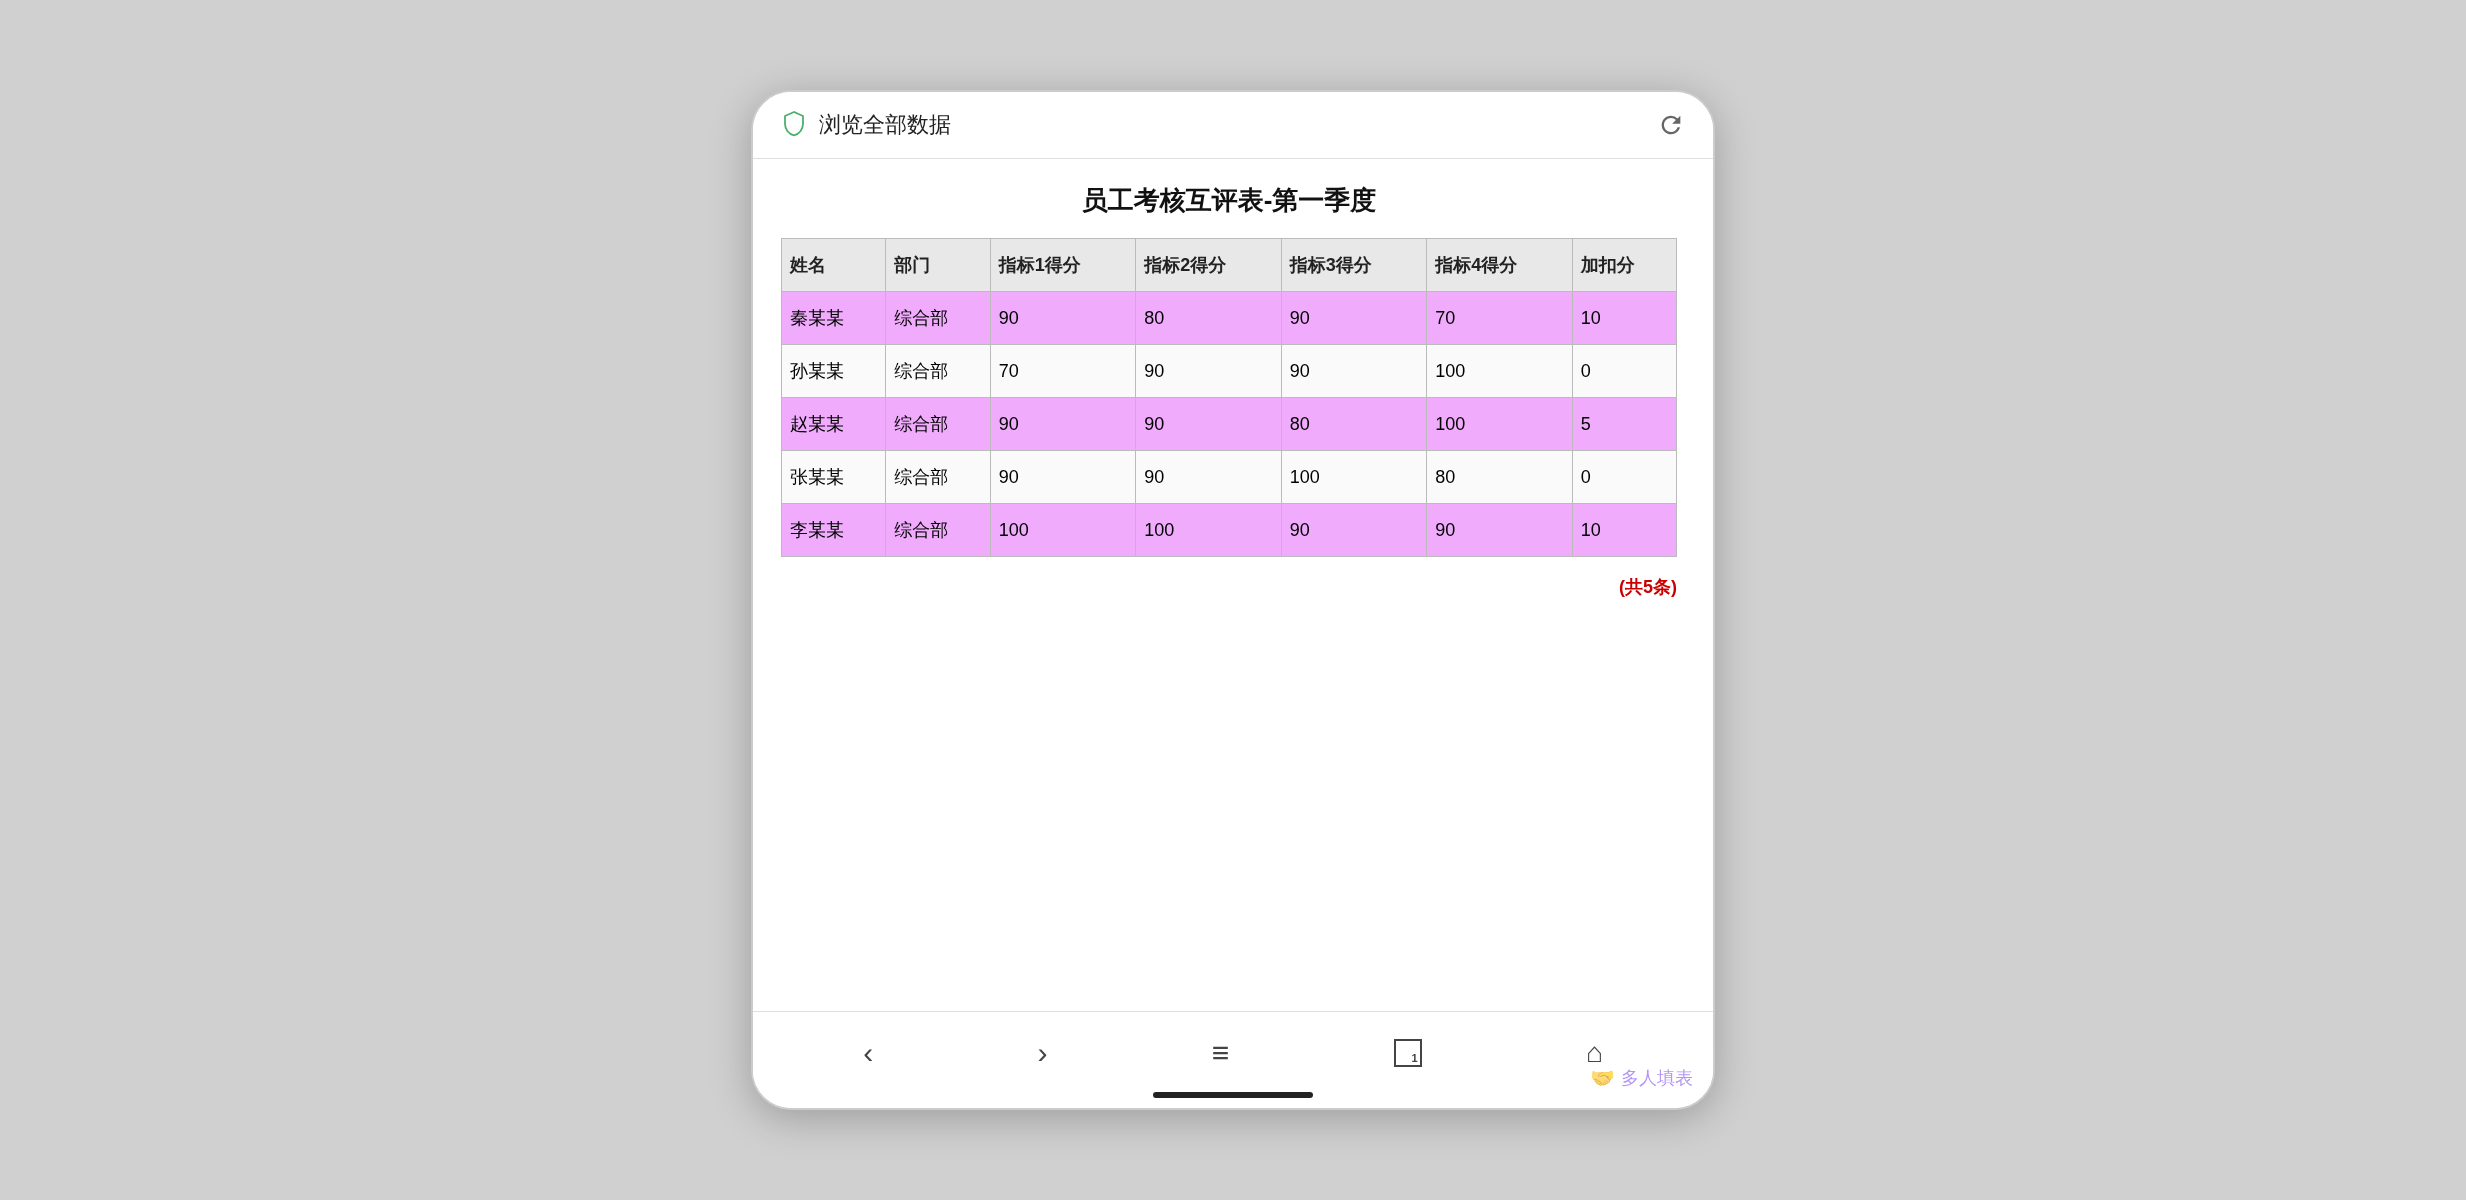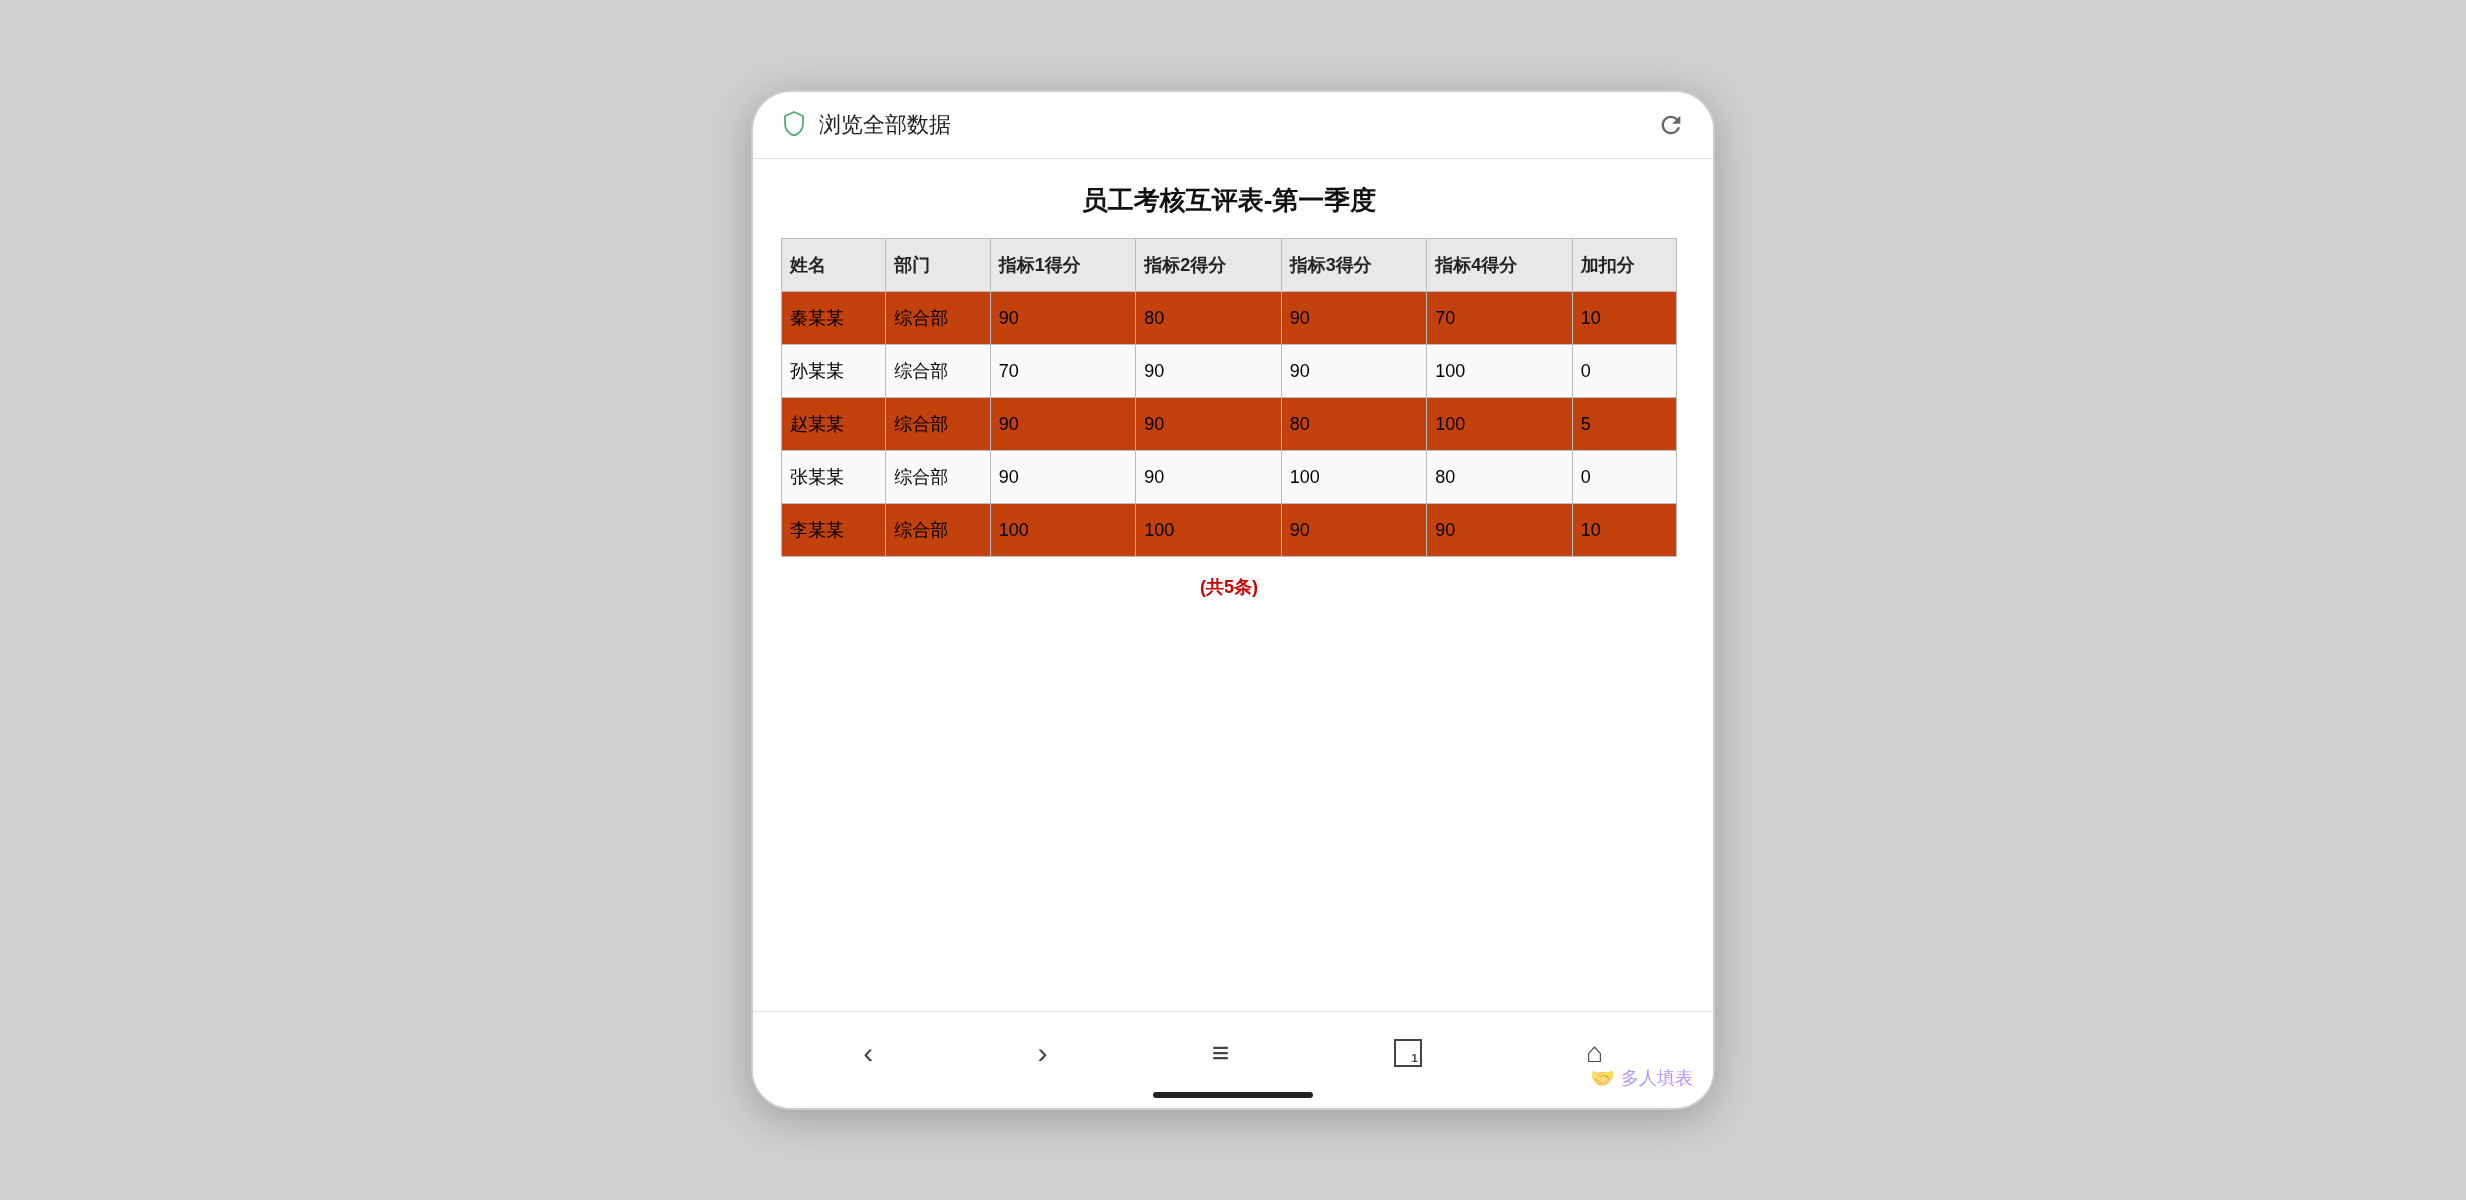--- a/index.html
+++ b/index.html
@@ -72,27 +72,27 @@
       padding: 14px 8px;
     }
     .data-table thead tr {
       background: #e8e8e8;
     }
     .data-table thead th {
       font-weight: 600;
       color: #222;
     }
     .data-table tbody tr {
-      background: #c2410c;
+      background: #f0abfc;
     }
     .data-table tbody tr:nth-child(even) {
       background: #fafafa;
     }
     .record-count {
-      text-align: center;
+      text-align: right;
       padding: 18px 0 10px 0;
       font-size: 18px;
       font-weight: 700;
       color: #cc0000;
     }
     .bottom-nav {
       display: flex;
       align-items: center;
       justify-content: space-around;
       padding: 18px 28px 10px 28px;

